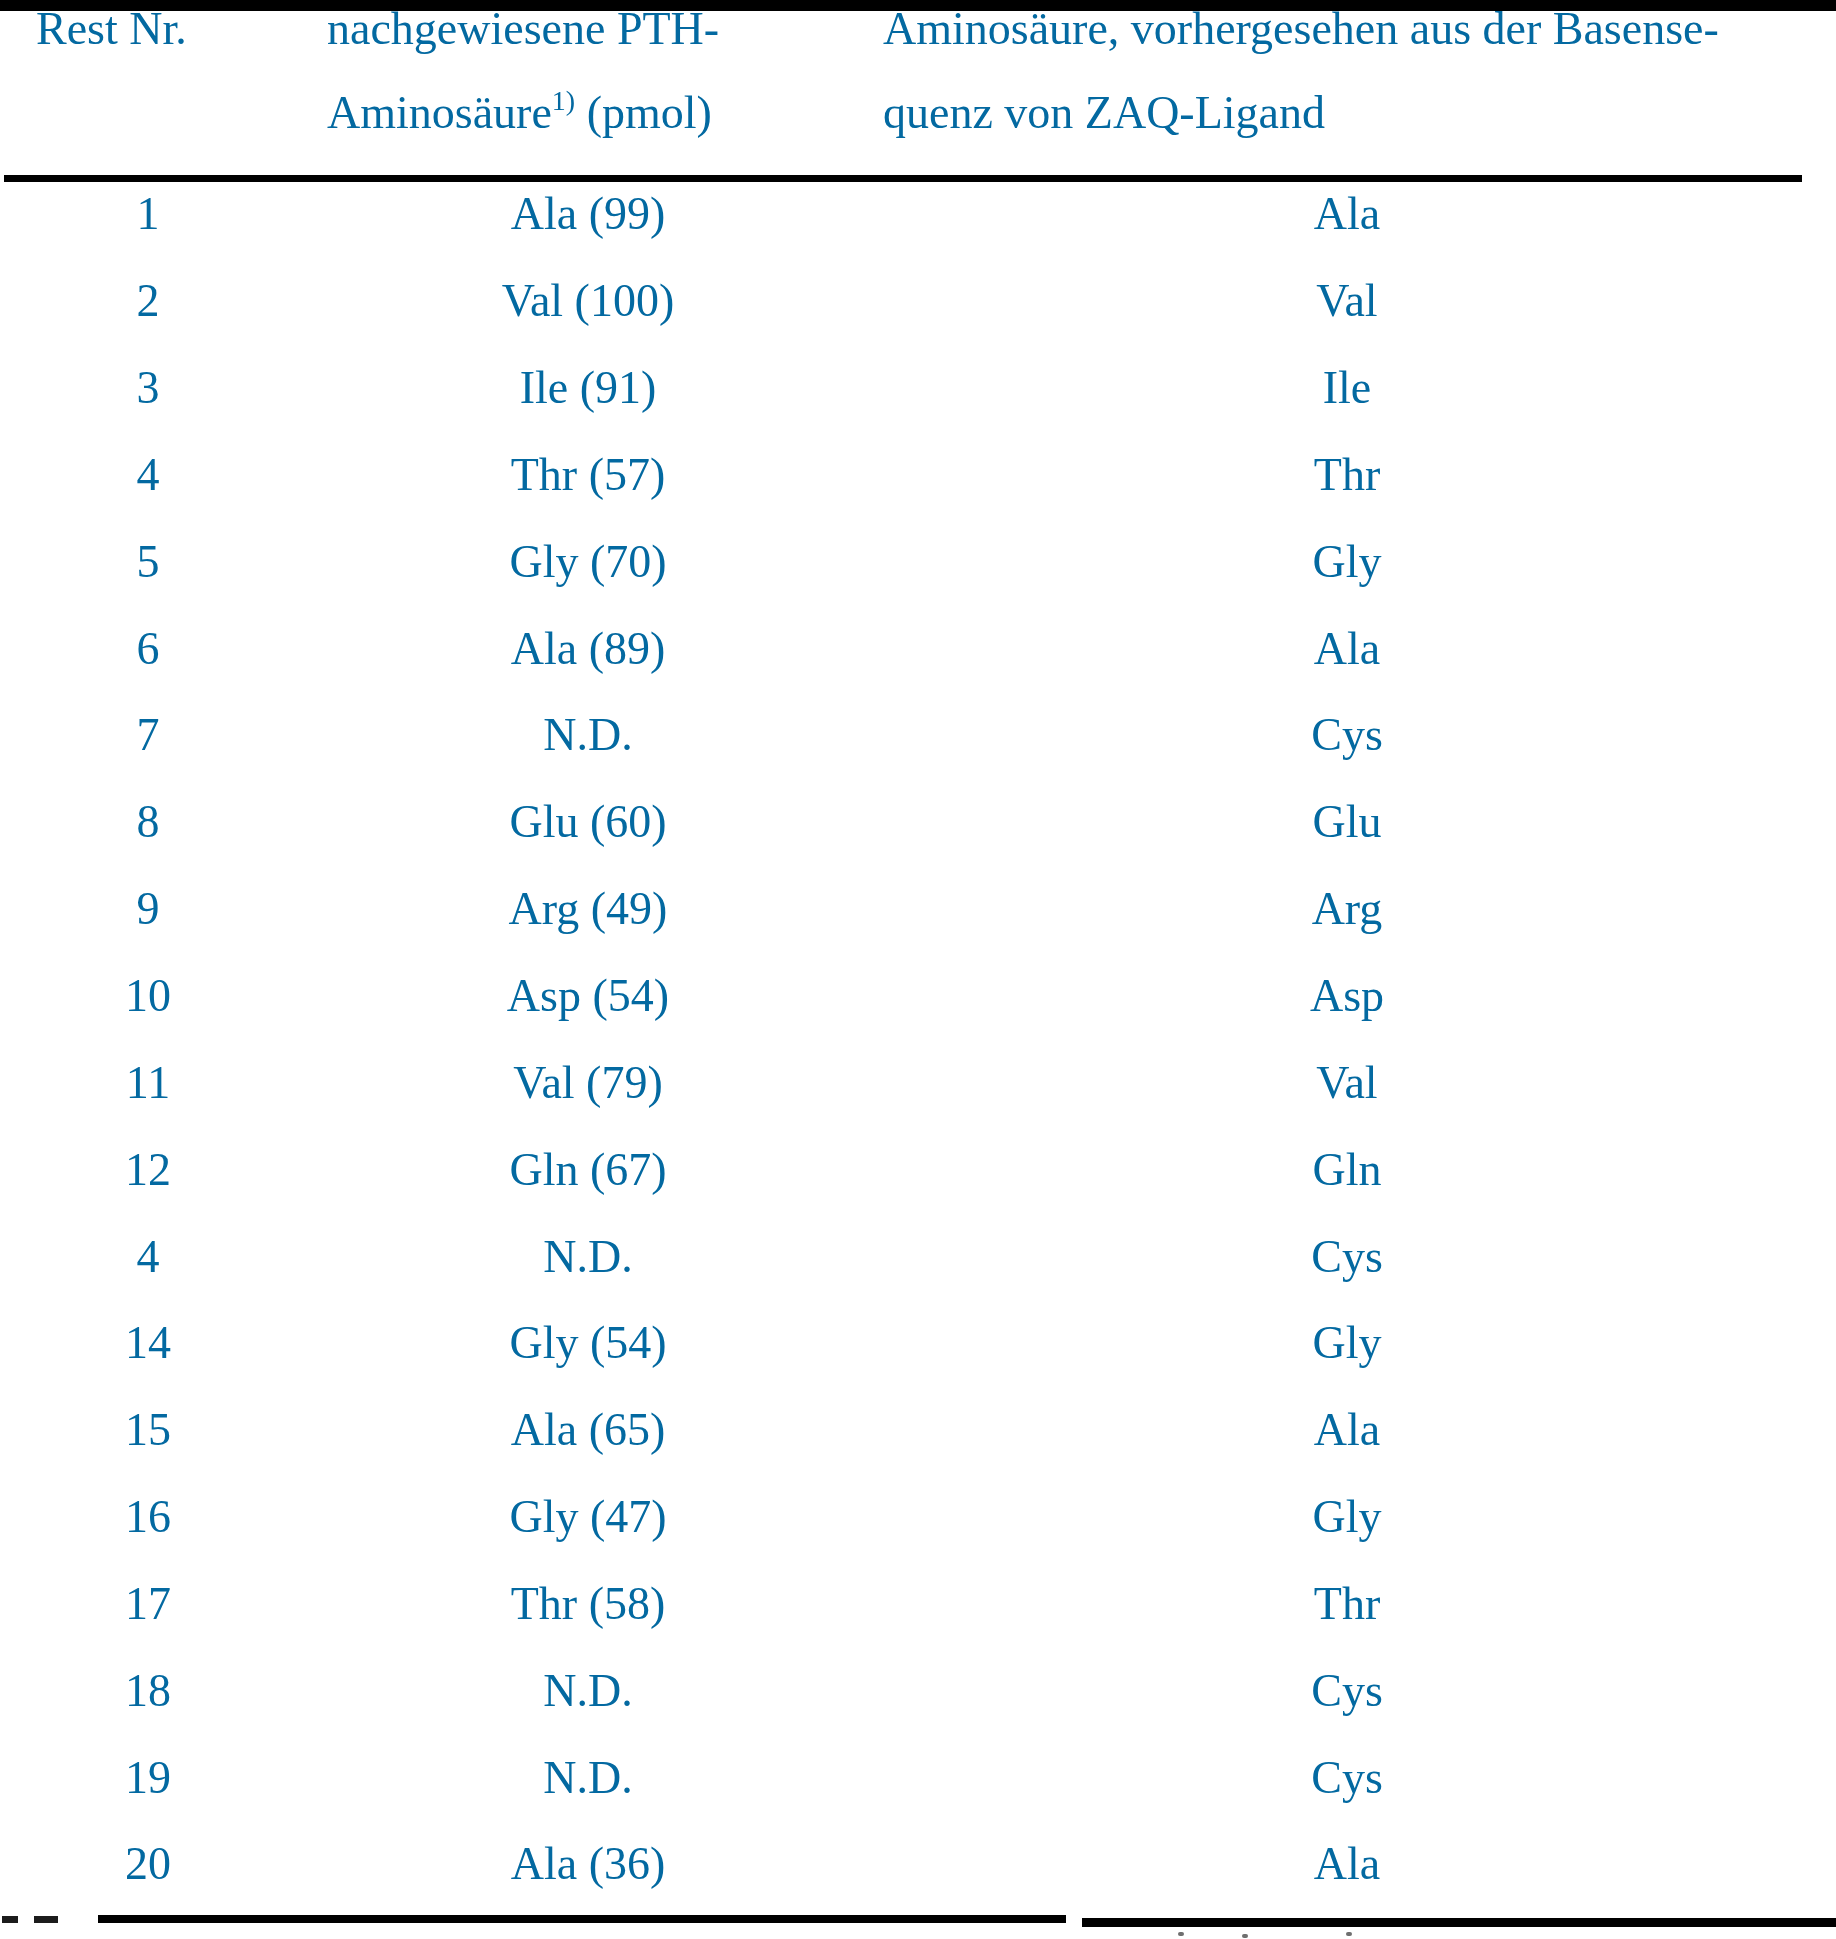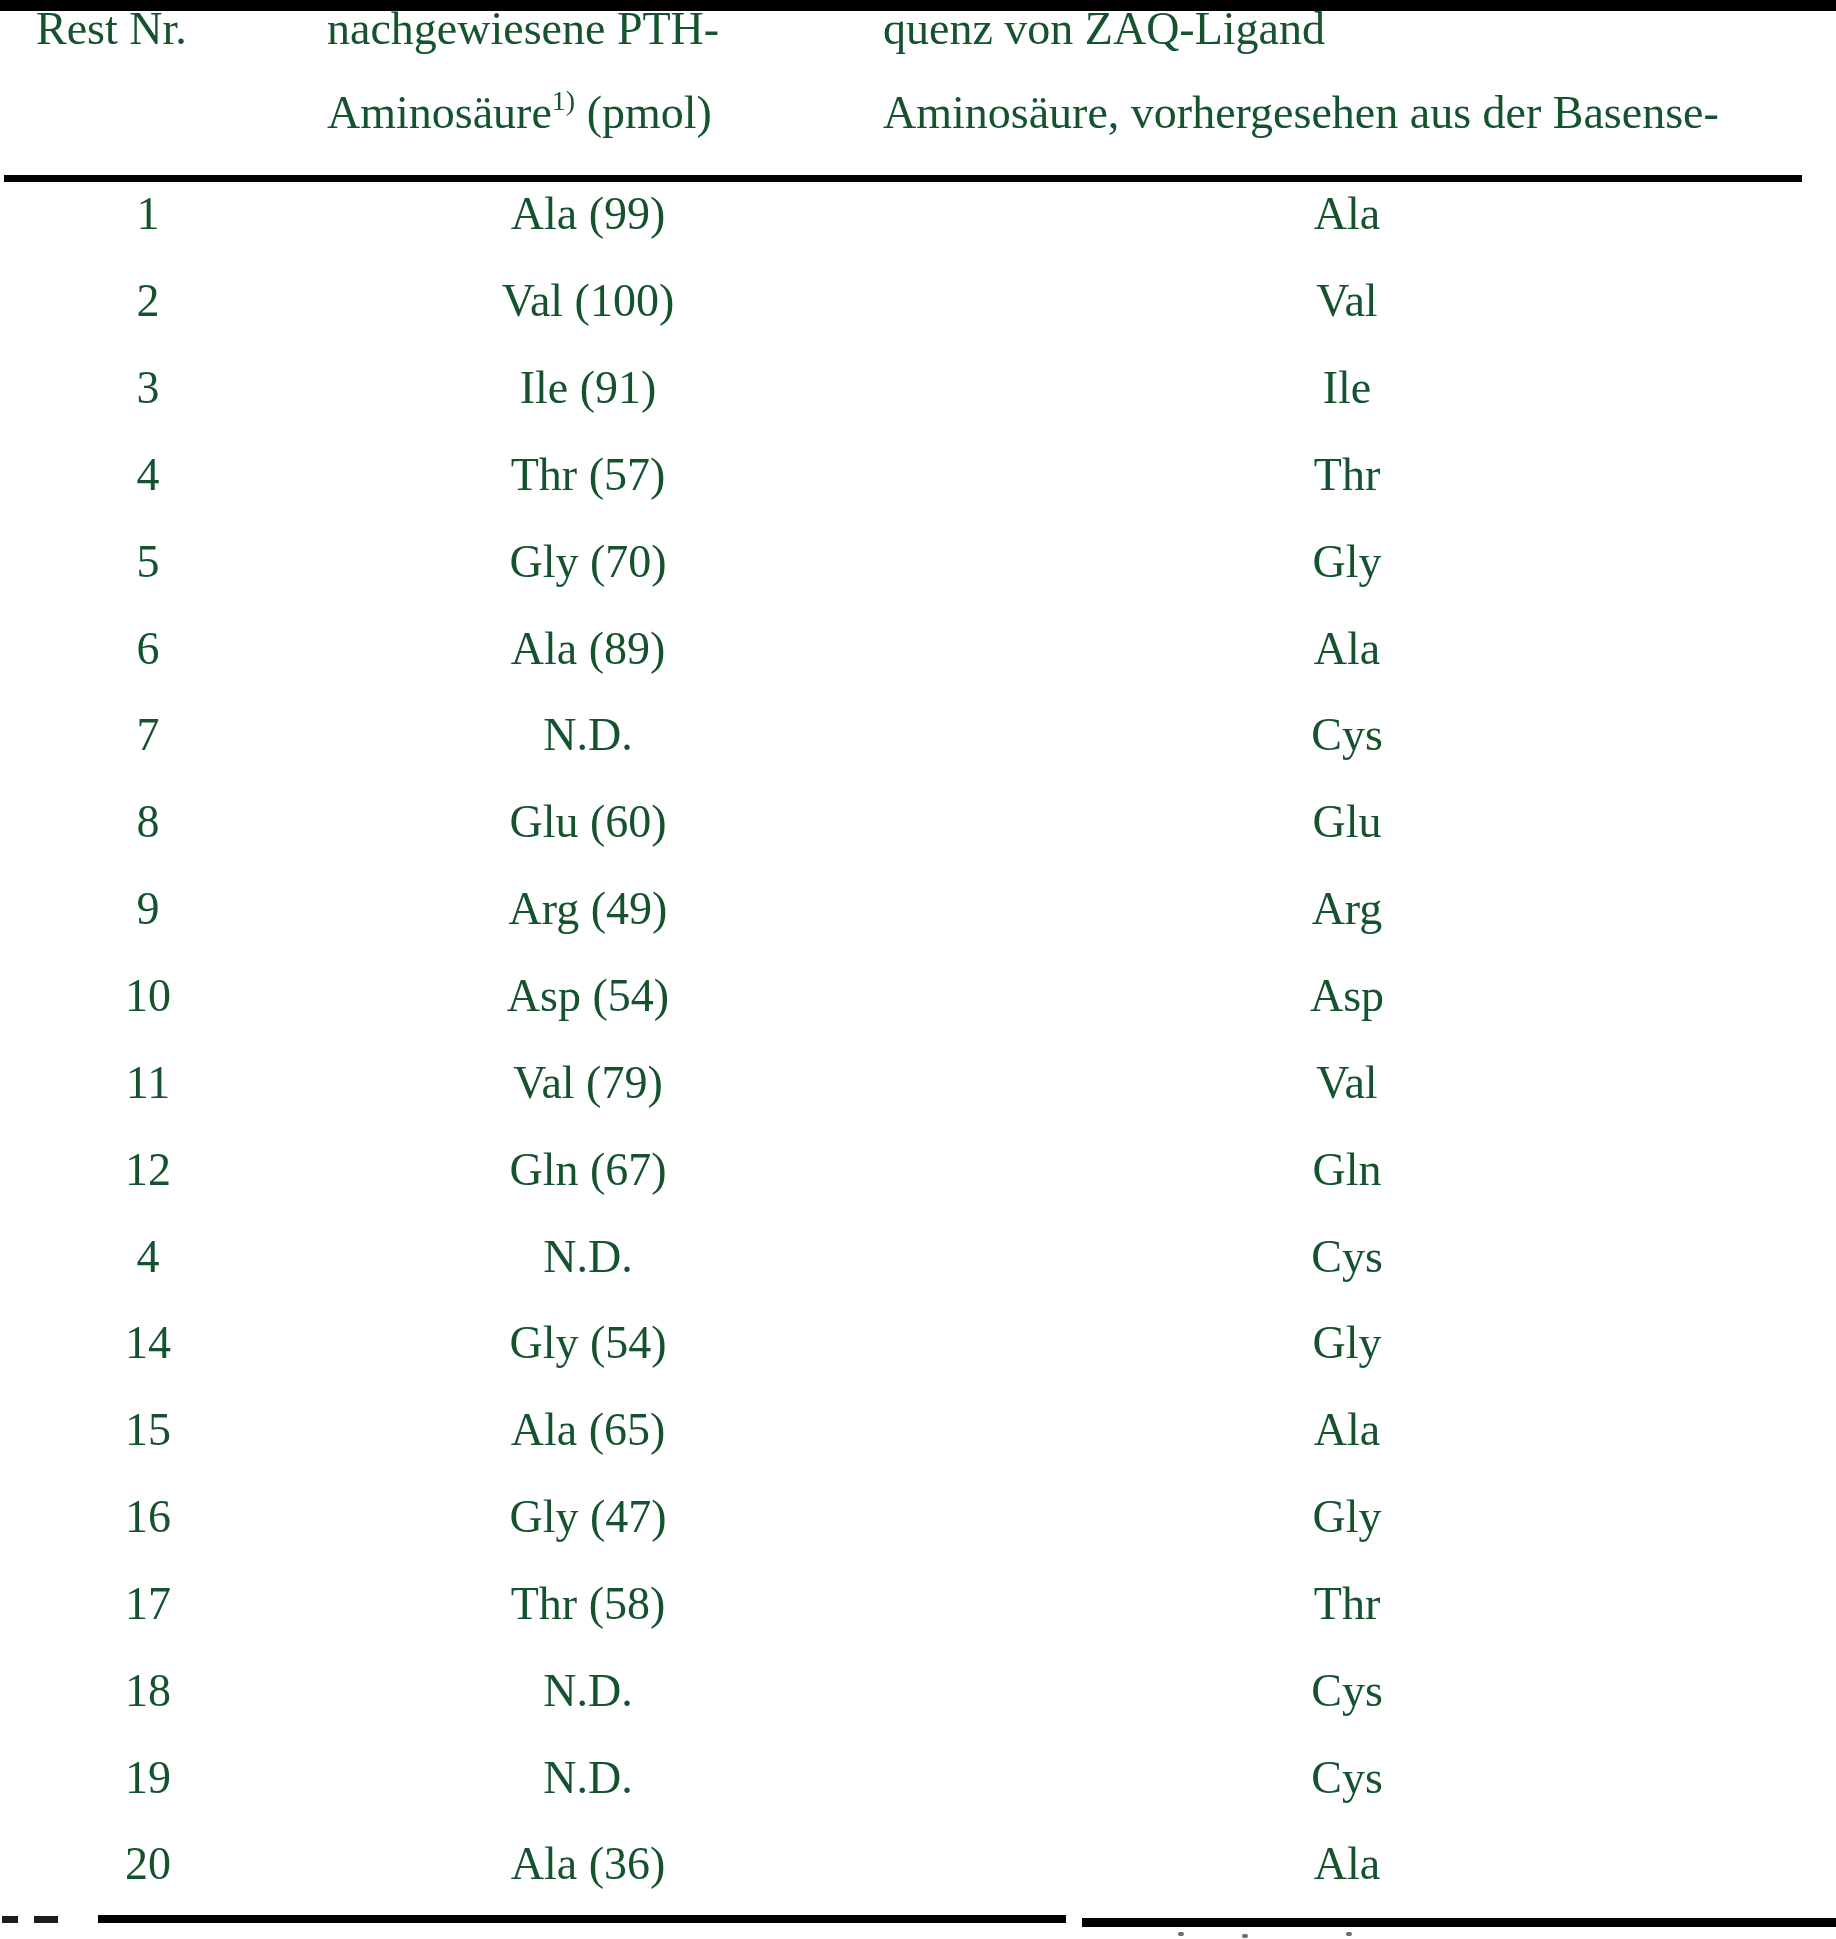--- a/index.html
+++ b/index.html
@@ -3,21 +3,21 @@
 <meta charset="utf-8">
 <style>
   * { margin: 0; padding: 0; box-sizing: border-box; }
   html, body { background: #ffffff; }
   .page {
     position: relative;
     width: 1836px;
     height: 1939px;
     background: #ffffff;
     font-family: "Liberation Serif", "DejaVu Serif", serif;
-    color: #14532d;
+    color: #0369a1;
     overflow: hidden;
   }
   .rule { position: absolute; background: #000000; }
   .rule-top    { left: 0;     top: 0;      width: 1836px; height: 11px; }
   .rule-mid    { left: 4px;   top: 175px;  width: 1798px; height: 7px;  }
   .rule-bot-a  { left: 98px;  top: 1915px; width: 968px;  height: 8px;  }
   .rule-bot-b  { left: 1082px;top: 1918px; width: 754px;  height: 9px;  }
   .dash { position: absolute; background: #1c1c1c; height: 7px; }
   .dash-a { left: 2px;  top: 1916px; width: 16px; }
   .dash-b { left: 34px; top: 1916px; width: 24px; }
@@ -64,22 +64,22 @@
   <div class="hdr-block hdr-col1">
     <div class="h-line">Rest Nr.</div>
   </div>
 
   <div class="hdr-block hdr-col2">
     <div class="h-line">nachgewiesene PTH-</div>
     <div class="h-line"><span>Aminosäure</span><sup>1)</sup><span> (pmol)</span></div>
   </div>
 
   <div class="hdr-block hdr-col3">
+    <div class="h-line">Aminosäure, vorhergesehen aus der Basense-</div>
     <div class="h-line">quenz von ZAQ-Ligand</div>
-    <div class="h-line">Aminosäure, vorhergesehen aus der Basense-</div>
   </div>
 
   <div class="rule rule-mid"></div>
 
   <div class="rows">
 
       <div class="row">
         <div>1</div>
         <div>Ala (99)</div>
         <div>Ala</div>

